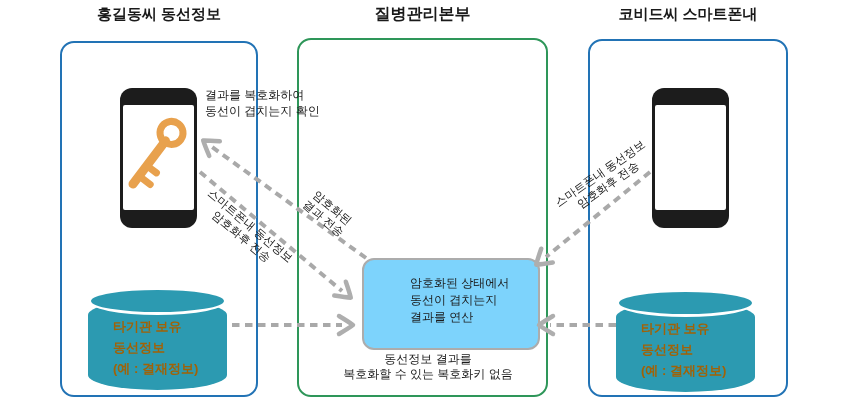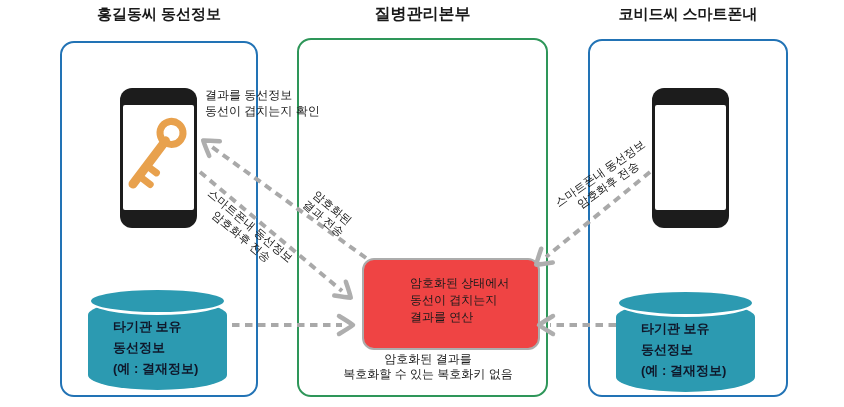--- a/index.html
+++ b/index.html
@@ -26,25 +26,25 @@
   .phone .screen { position:absolute; left:3px; right:3px; top:17px; bottom:18px;
                    background:#ffffff; border-radius:2px; }
 
   .cylinder { position:absolute; width:139px; height:103px; }
   #db-left  { left:88px;  top:287px; }
   #db-right { left:616px; top:289px; }
   .cyl-body { position:absolute; left:0; right:0; top:13px; bottom:0; background:#2c9ab1;
               border-radius:70px/15px; }
   .cyl-lid  { position:absolute; left:0; right:0; top:0; height:28px; background:#2c9ab1;
               border:3px solid #ffffff; border-radius:50%; }
-  .cyl-label { position:absolute; left:25px; top:29px; color:#0f172a; font-size:13px;
+  .cyl-label { position:absolute; left:25px; top:29px; color:#a16207; font-size:13px;
                font-weight:bold; line-height:21px; white-space:pre; z-index:3; }
 
   #process-box { position:absolute; left:362px; top:258px; width:178px; height:92px;
-                 background:#ef4444; border:2px solid #acacac; border-radius:12px; z-index:2; }
+                 background:#7dd3fc; border:2px solid #acacac; border-radius:12px; z-index:2; }
   #process-box .box-text { position:absolute; left:46px; top:15px; font-size:12px;
                            line-height:17px; white-space:pre-line; }
 
   .note { position:absolute; font-size:12px; line-height:16px; white-space:pre-line; z-index:6; }
   #note-decrypt { left:205px; top:87px; text-align:left; }
   #note-nokey   { left:322px; top:352px; width:212px; text-align:center; line-height:15px; }
 
   .arrow-label { position:absolute; font-size:11.5px; line-height:14px; text-align:center;
                  white-space:pre-line; z-index:6; }
   #label-send-left   { left:246px; top:231px; transform:translate(-50%,-50%) rotate(40deg); }
@@ -101,23 +101,23 @@
 동선정보
 (예 : 결재정보)</div>
   </div>
 
   <div id="process-box">
     <div class="box-text">암호화된 상태에서
 동선이 겹치는지
 결과를 연산</div>
   </div>
 
-  <div class="note" id="note-decrypt">결과를 동선정보
+  <div class="note" id="note-decrypt">결과를 복호화하여
 동선이 겹치는지 확인</div>
-  <div class="note" id="note-nokey">암호화된 결과를
+  <div class="note" id="note-nokey">동선정보 결과를
 복호화할 수 있는 복호화키 없음</div>
 
   <div class="arrow-label" id="label-send-left">스마트폰내 동선정보
 암호화후 전송</div>
   <div class="arrow-label" id="label-result">암호화된
 결과 전송</div>
   <div class="arrow-label" id="label-send-right">스마트폰내 동선정보
 암호화후 전송</div>
 
   <svg id="arrow-layer">

